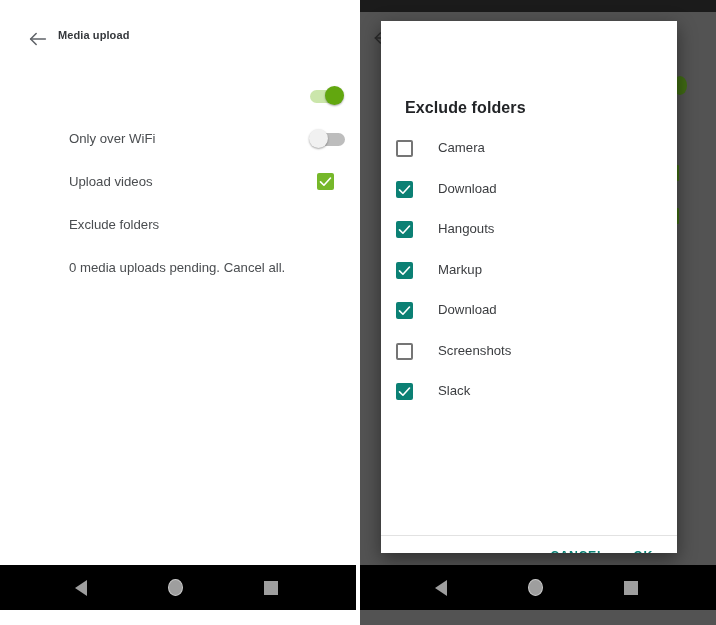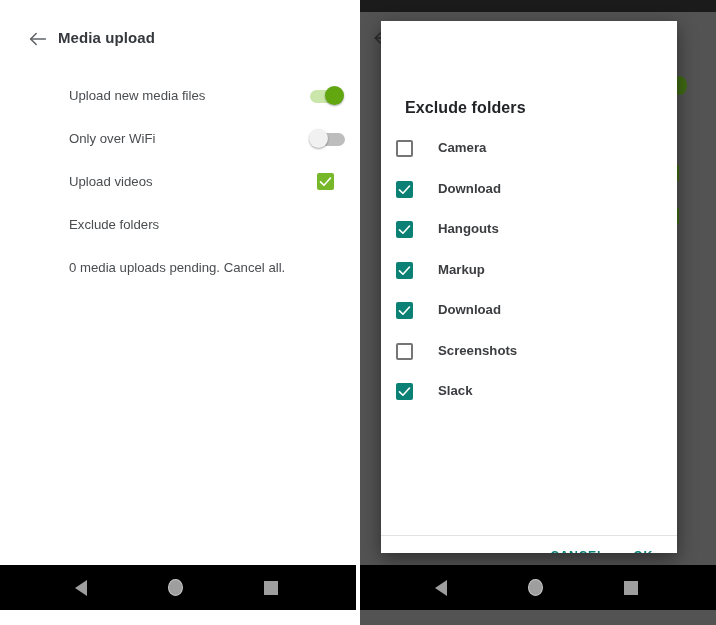--- a/index.html
+++ b/index.html
@@ -40,21 +40,21 @@
     top: 28px;
     width: 22px;
     height: 22px;
     color: #5f6368;
   }
   .back-icon svg { display: block; }
   .appbar-title {
     position: absolute;
     left: 58px;
     top: 29px;
-    font-size: 15px;
+    font-size: 11px;
     font-weight: bold;
     color: #35383c;
     letter-spacing: .1px;
   }
 
   .settings-list {
     position: absolute;
     top: 74px;
     left: 0;
     right: 0;
@@ -188,21 +188,20 @@
     height: 13px;
   }
   .chk-teal svg { position: absolute; left: 1px; top: 1px; }
   .dlg-label {
     position: absolute;
     left: 57px;
     top: 10px;
     font-size: 13.2px;
     color: #3b3d40;
     white-space: nowrap;
-    font-weight: bold;
   }
   .dialog-divider {
     position: absolute;
     left: 0; right: 0;
     top: 514px;
     height: 1px;
     background: #e2e2e2;
   }
   .dialog-actions {
     position: absolute;
@@ -273,21 +272,20 @@
         <line x1="20" y1="12" x2="4" y2="12"></line>
         <polyline points="10,6 4,12 10,18"></polyline>
       </svg>
     </span>
     <span class="appbar-title">Media upload</span>
   </div>
 
   <div class="settings-list">
 
     <div class="setting-row">
-      <span class="setting-label">Upload new media files</span>
       <span class="switch on">
         <span class="track"></span>
         <span class="thumb"></span>
       </span>
     </div>
 
     <div class="setting-row">
       <span class="setting-label">Only over WiFi</span>
       <span class="switch off">
         <span class="track"></span>

